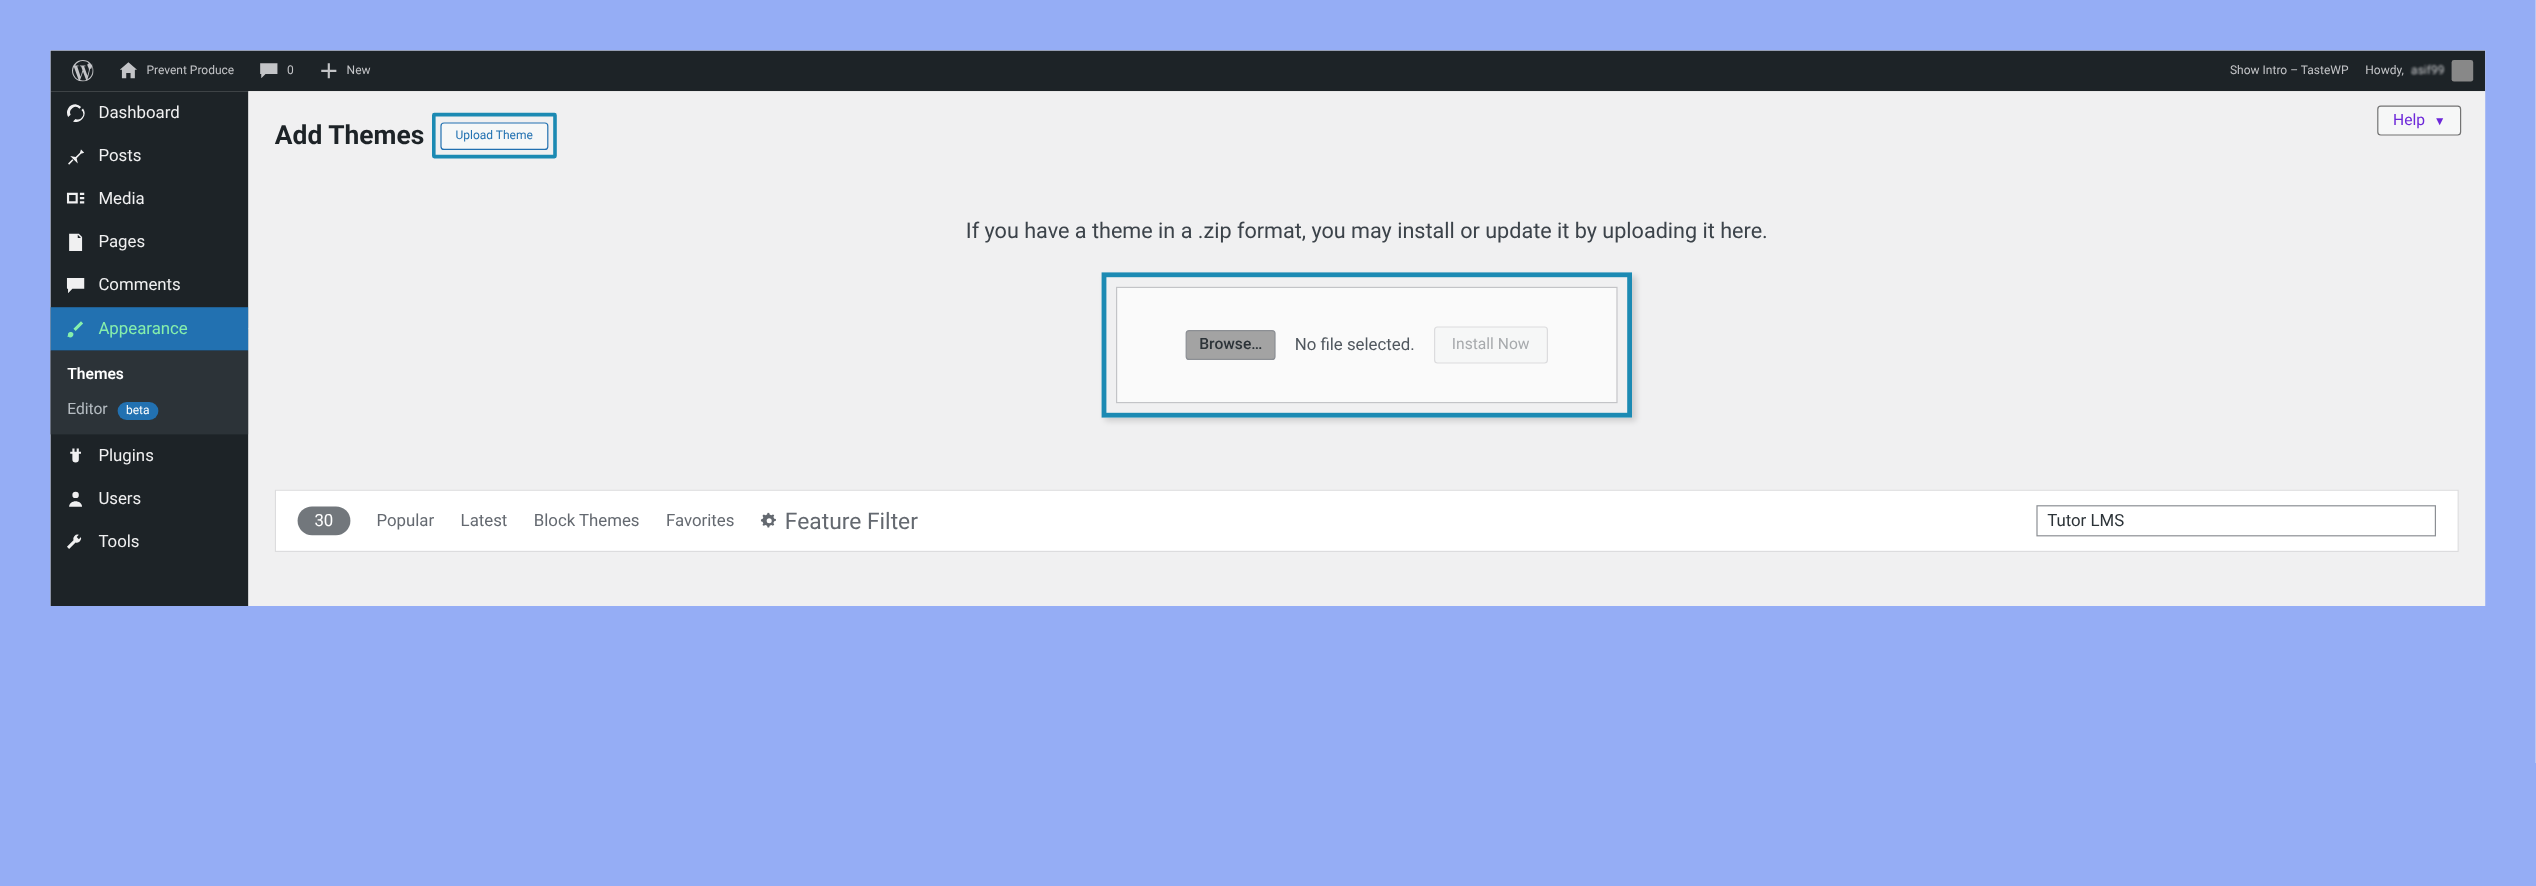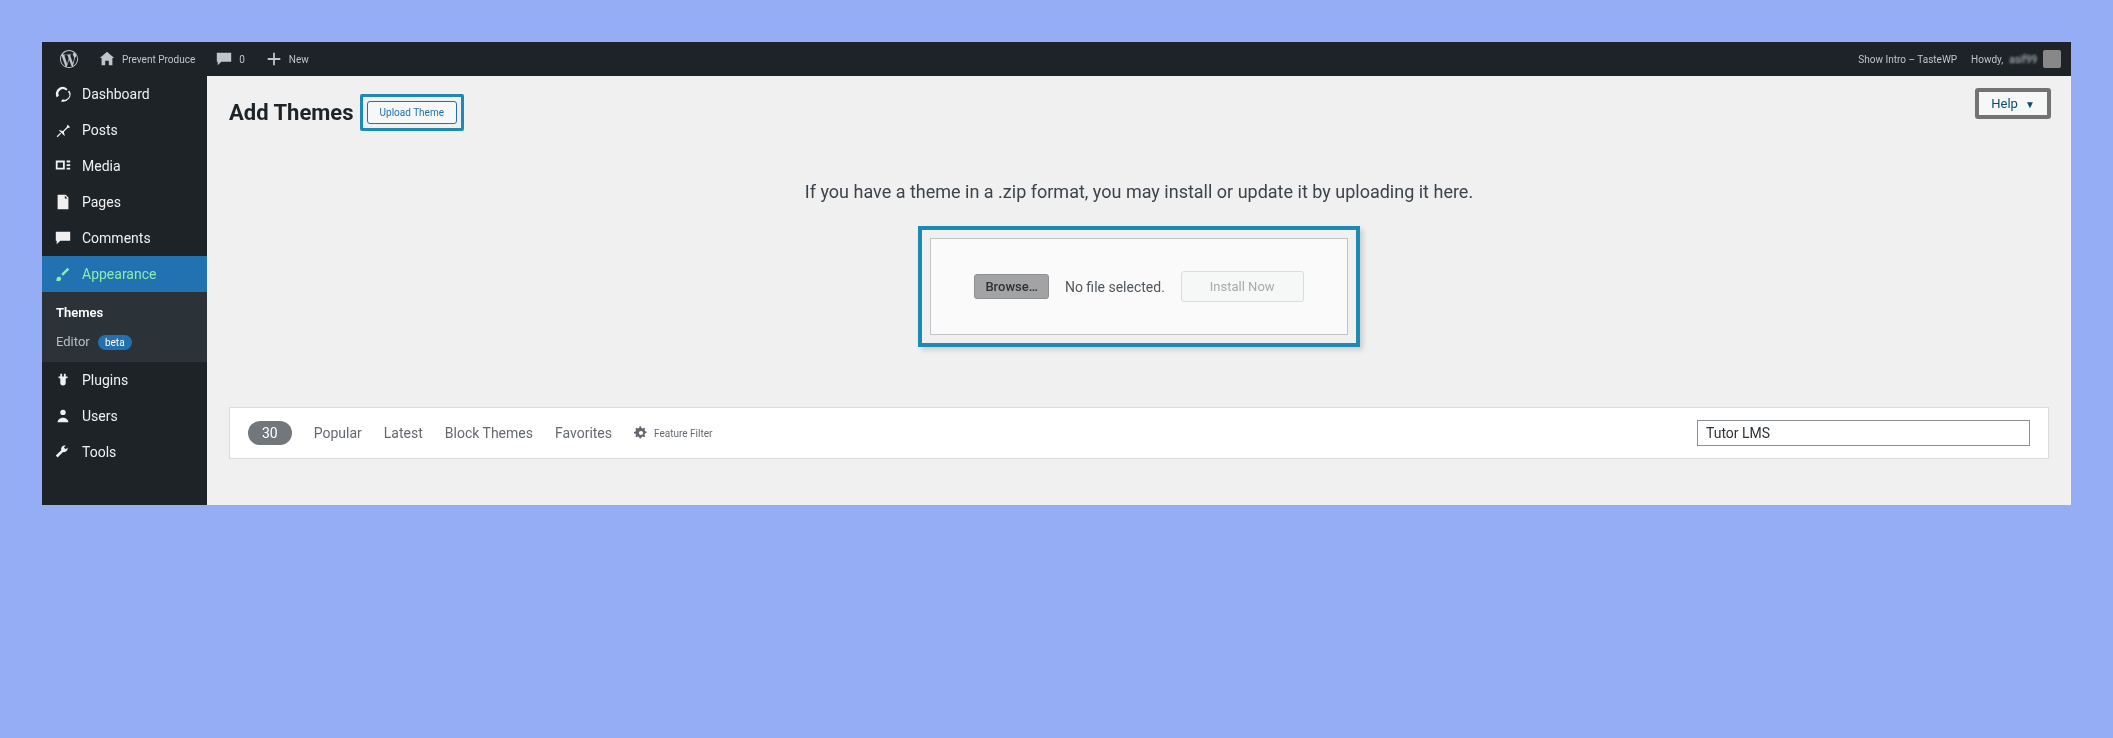--- a/index.html
+++ b/index.html
@@ -13,36 +13,36 @@
 .main-wrap{display:flex;height:calc(100% - 34px)}
 .sidebar{width:165px;background:#1d2327;color:#fff;flex-shrink:0}
 .menu-item{display:flex;align-items:center;gap:10px;padding:9px 12px;font-size:14px;color:#f0f0f1;cursor:pointer}
 .menu-item.active{background:#2271b1;color:#86efac;position:relative}
 .menu-item.active::after{content:"";position:absolute;right:-8px;top:50%;transform:translateY(-50%);border:8px solid transparent;border-right-color:#f0f0f1}
 .submenu{background:#2c3338;padding:6px 0}
 .sub-item{padding:7px 14px;font-size:13px;color:rgba(240,246,252,.7);cursor:pointer}
 .sub-item.current{color:#fff;font-weight:600}
 .sub-item .badge{background:#2271b1;color:#fff;font-size:10px;padding:2px 7px;border-radius:9px;margin-left:5px}
 .content{flex:1;background:#f0f0f1;padding:0;overflow:auto;position:relative}
-.help-tab{position:absolute;right:20px;top:12px;border:4px solid #737373;background:#f6f7f7;padding:4px 12px;font-size:13px;border-radius:3px;cursor:pointer;color:#0c4a6e}
+.help-tab{position:absolute;right:20px;top:12px;border:1px solid #737373;background:#f6f7f7;padding:4px 12px;font-size:13px;border-radius:3px;cursor:pointer;color:#6d28d9}
 .heading-row{display:flex;align-items:center;gap:6px;padding:18px 22px 0}
 .page-title{font-size:22px;font-weight:700;color:#1d2327}
 .upload-btn-wrap{border:3px solid #1c8ab3;padding:4px;border-radius:2px}
 .upload-btn{border:1px solid #2271b1;color:#2271b1;background:#f6f7f7;padding:5px 12px;font-size:10px;border-radius:3px;cursor:pointer}
 .upload-area{text-align:center;margin-top:50px}
 .upload-text{font-size:18px;color:#3c434a;margin-bottom:24px}
 .upload-box-wrap{display:inline-block;border:4px solid #1c8ab3;padding:8px;box-shadow:3px 3px 5px rgba(0,0,0,.15)}
 .upload-box{border:1px solid #c3c4c7;background:#fafafa;width:418px;padding:32px;display:flex;align-items:center;justify-content:center;gap:16px}
 .browse-btn{background:#a3a3a3;border:1px solid #8c8f94;padding:4px 10px;font-size:13px;border-radius:3px;cursor:pointer;color:#2c3338;font-weight:500}
 .file-status{font-size:14px;color:#50575e}
-.install-btn{background:#f6f7f7;border:1px solid #dcdcde;color:#a7aaad;padding:7px 28px;font-size:13px;border-radius:3px;cursor:default}
+.install-btn{background:#f6f7f7;border:1px solid #dcdcde;color:#a7aaad;padding:7px 14px;font-size:13px;border-radius:3px;cursor:default}
 .filter-bar{background:#fff;border:1px solid #dcdcde;margin:60px 22px 0;display:flex;align-items:center;padding:12px 18px;gap:22px}
 .count-badge{background:#72777c;color:#fff;border-radius:30px;padding:4px 14px;font-size:14px}
 .filter-link{color:#646970;font-size:14px;cursor:pointer}
-.feature-filter{display:flex;align-items:center;gap:6px;color:#646970;font-size:10px;cursor:pointer}
+.feature-filter{display:flex;align-items:center;gap:6px;color:#646970;font-size:19px;cursor:pointer}
 .search-box{margin-left:auto;border:1px solid #8c8f94;padding:4px 8px;font-size:14px;width:333px;outline:none;color:#2c3338}
 .icon{width:18px;height:18px;display:inline-flex;align-items:center;justify-content:center;fill:currentColor}
 svg{width:100%;height:100%}
 </style>
 </head>
 <body>
 
 <div class="app">
  <div class="topbar">
   <div class="tb-left">

